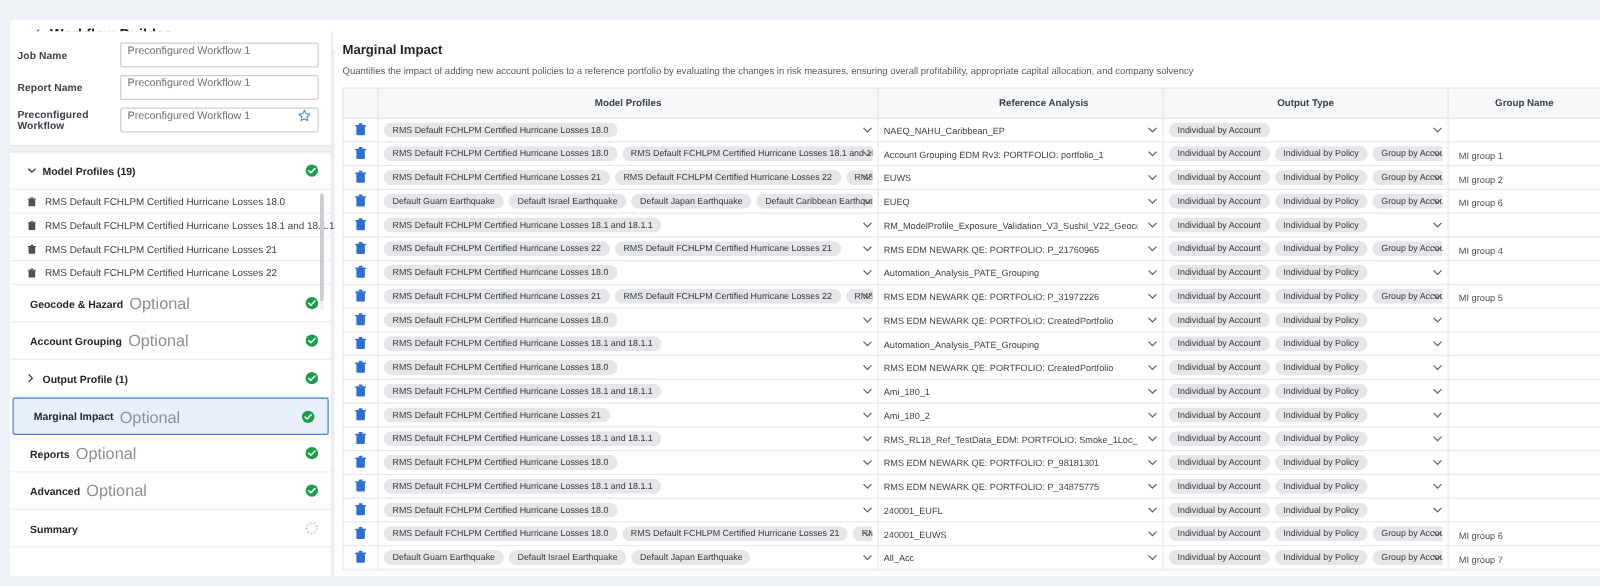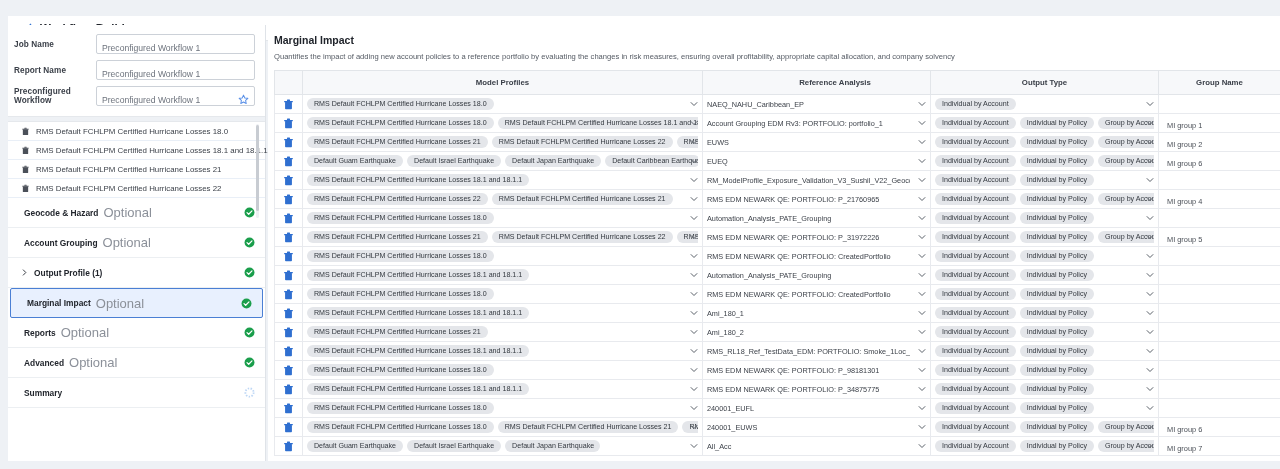--- a/index.html
+++ b/index.html
@@ -31,21 +31,21 @@
     border-right: 1px solid #dfe3e8;
   }
   .formblock { padding: 9px 10px 4px 6px; }
   .formrow { display: flex; align-items: center; height: 20px; margin-bottom: 6px; }
   .formrow .lbl {
     width: 82px; font-size: 8.2px; color: #3b4049; font-weight: bold;
     letter-spacing: .1px; flex: 0 0 auto;
   }
   .formrow .ctl {
     flex: 1; height: 20px; border: 1px solid #ccd1d8; border-radius: 2px;
-    background: #fff; display: flex; align-items: flex-end;
+    background: #fff; display: flex; align-items: flex-start;
     padding: 0 5px; position: relative;
   }
   .formrow .ctl .val {
     font-size: 8.6px; color: #6d737d; flex: 1; overflow: hidden;
     white-space: nowrap; text-overflow: ellipsis;
   }
   .star-icon { width: 11px; height: 11px; display: block; }
 
   .divider-strong { height: 6px; background: #eef1f5; border-top:1px solid #e5e8ec; border-bottom:1px solid #e5e8ec;}
 
@@ -170,20 +170,35 @@
             </svg>
           </span>
         </div>
       </div>
     </div>
 
     <div class="divider-strong"></div>
 
     <div class="nav">
 
+      <div class="navrow">
+        <span class="caret">
+          <svg width="7" height="5" viewBox="0 0 8 5">
+              <path d="M0.7 0.8L4 4 7.3 0.8" fill="none" stroke="#31363d" stroke-width="1.1"></path>
+            </svg>
+        </span>
+        <span class="nav-title">Model Profiles (19)</span>
+        <span class="spacer"></span>
+        <span>
+          <svg class="status-icon" viewBox="0 0 20 20">
+            <circle cx="10" cy="10" r="9" fill="#1a9e4b"></circle>
+            <path d="M5.5 10.2l3 3 6-6.2" fill="none" stroke="#fff" stroke-width="2.2" stroke-linecap="round" stroke-linejoin="round"></path>
+          </svg>
+        </span>
+      </div>
 
       <div class="mplist">
         <div class="mp-scrolltrack"></div>
         <div class="mp-scroll"></div>
 
         <div class="mprow">
           <span class="trash">
             <svg class="trash-icon-sm" viewBox="0 0 10 12">
               <rect x="1.2" y="2.8" width="7.6" height="8.2" rx="0.8" fill="#4b5059"></rect>
               <rect x="3.3" y="0.6" width="3.4" height="1.6" rx="0.5" fill="#4b5059"></rect>

